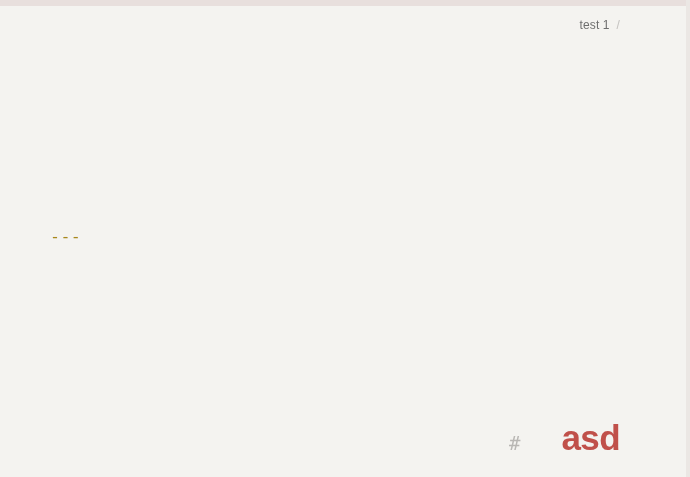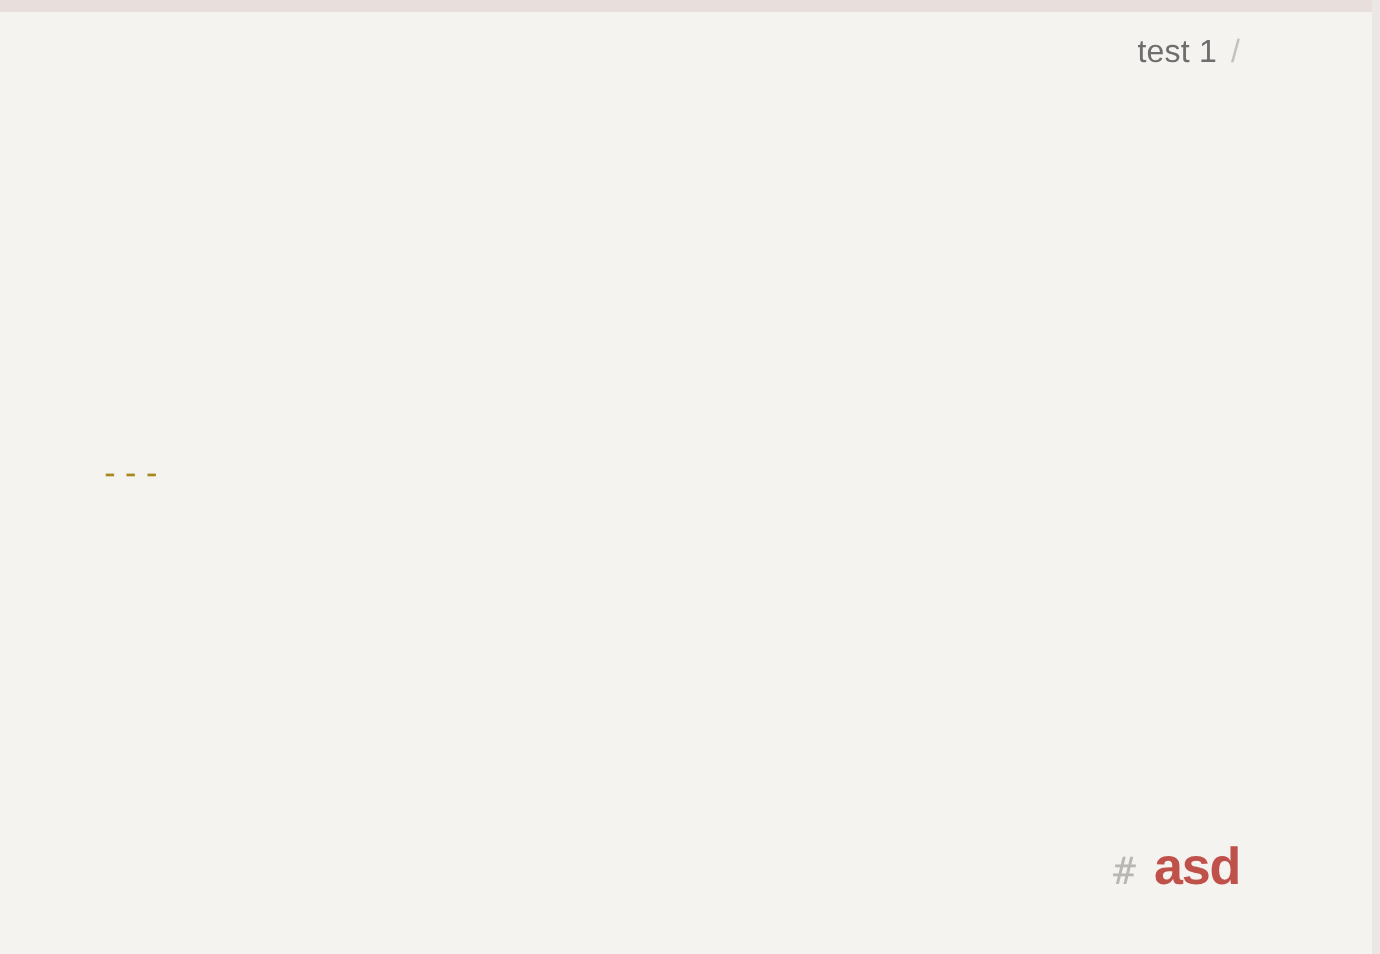--- a/index.html
+++ b/index.html
@@ -44,21 +44,21 @@
   }
 
   
   .breadcrumb {
     position: absolute;
     top: 18px;
     right: 70px;
     display: flex;
     align-items: baseline;
     gap: 7px;
-    font-size: 16px;
+    font-size: 12px;
     letter-spacing: 0.1px;
     white-space: nowrap;
   }
   .crumb-parent {
     color: #6e6e6e;
     font-weight: 400;
   }
   .crumb-sep {
     color: #c3c1bf;
     font-weight: 400;
@@ -108,24 +108,25 @@
     white-space: nowrap;
   }
   .heading-hash {
     color: #b9b7b4;
     font-family: "DejaVu Sans Mono", "Liberation Mono", monospace;
     font-size: 19px;
     font-weight: 400;
   }
   .heading-text {
     color: #c0504a;
-    font-size: 26px;
+    font-size: 35px;
     font-weight: bold;
     letter-spacing: -0.6px;
     line-height: 1;
+    margin-left: 32px;
   }
 </style>
 </head>
 <body>
 
 <div id="app">
 
   <div class="top-strip"></div>
   <div class="right-strip"></div>
 

